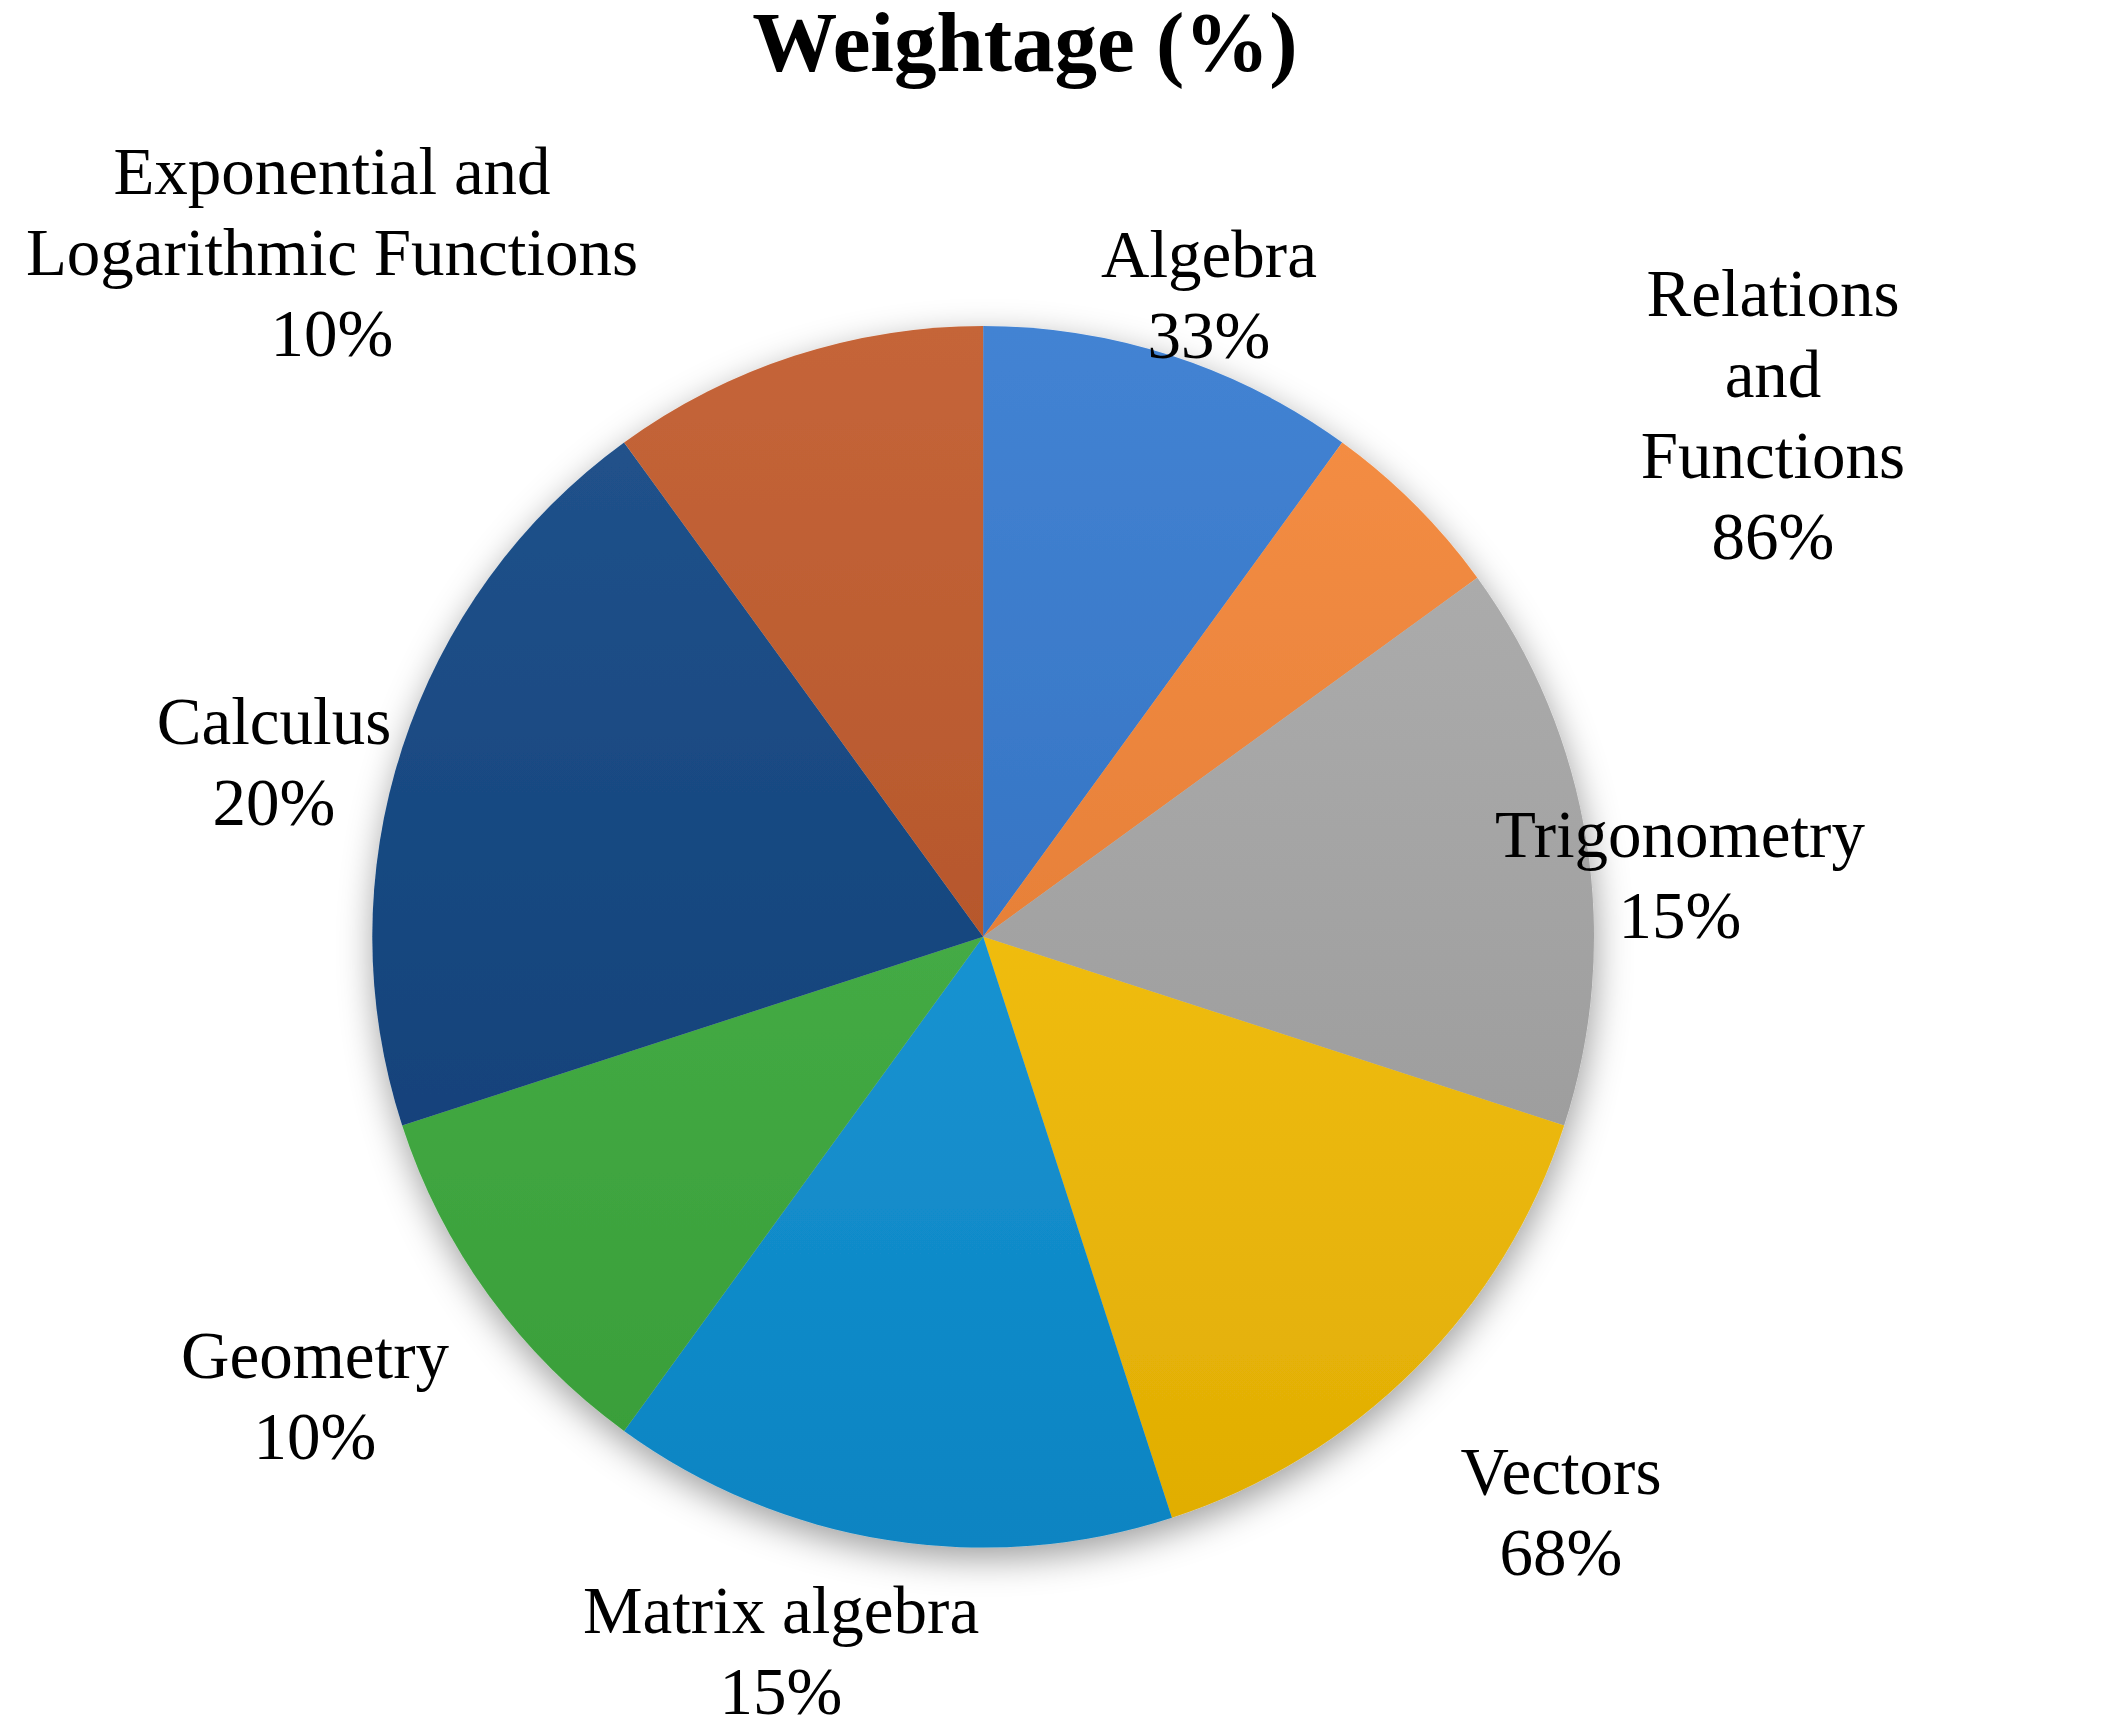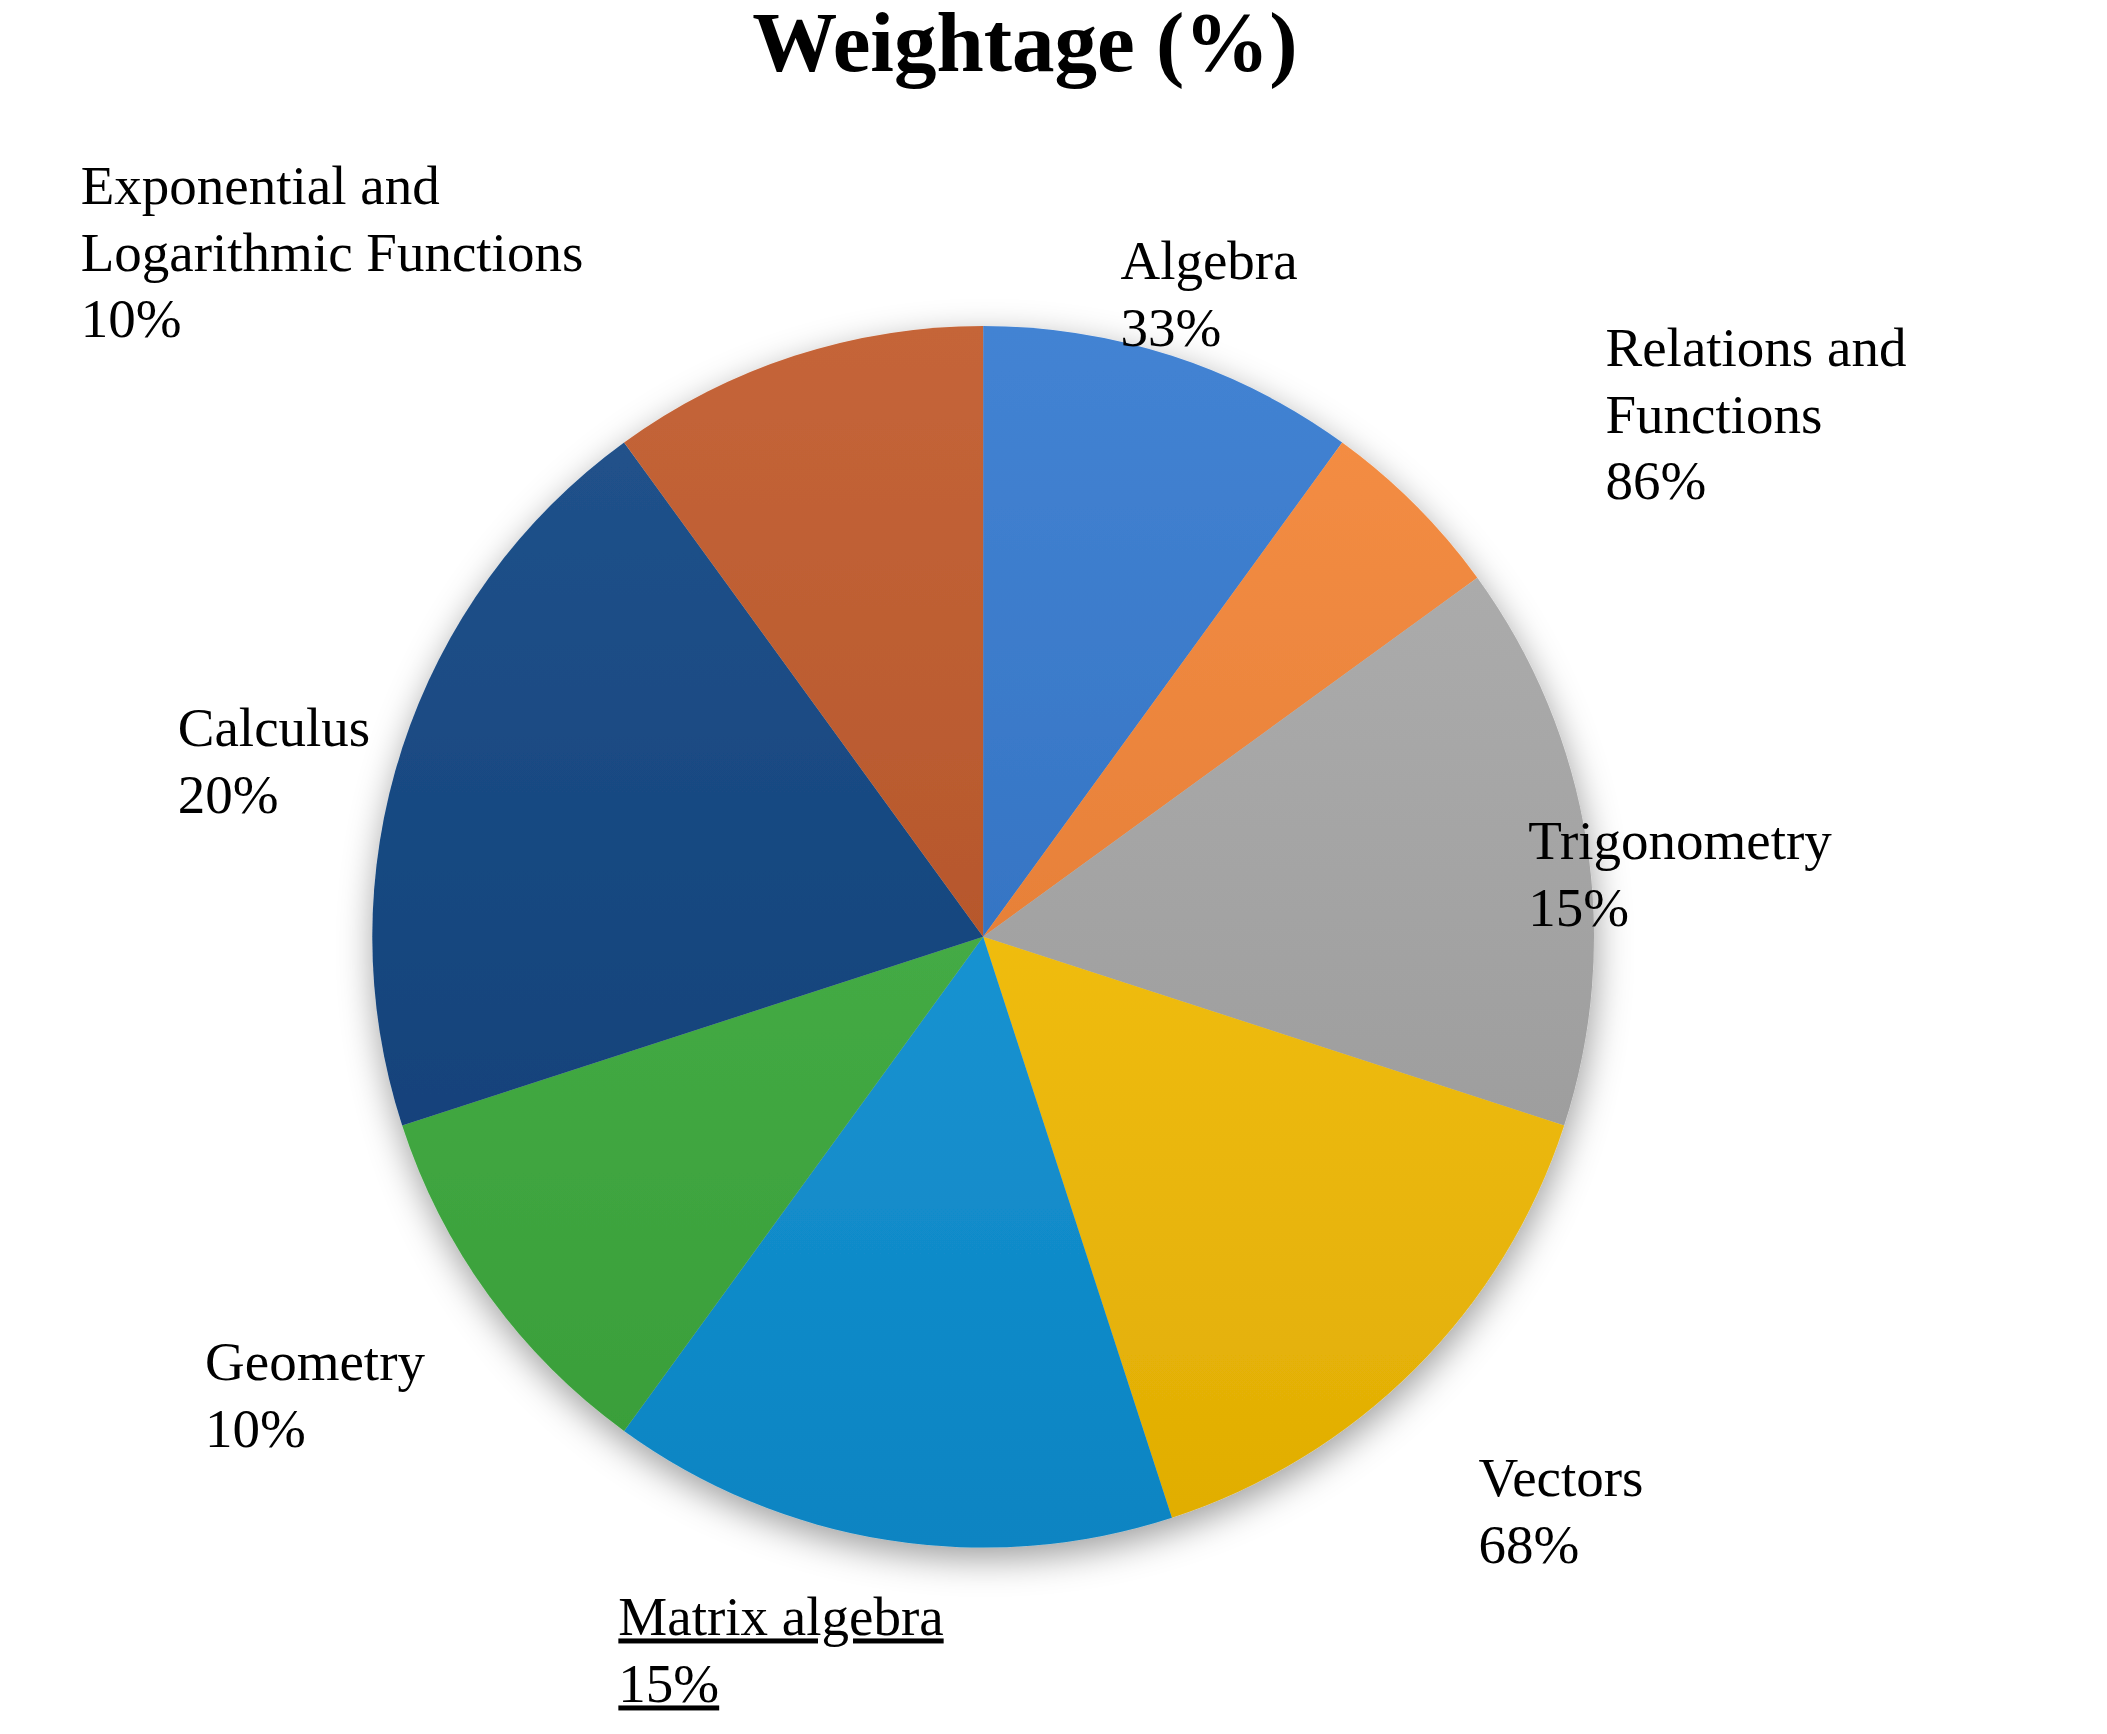--- a/index.html
+++ b/index.html
@@ -25,23 +25,23 @@
   .pie-svg {
     position: absolute;
     left: 0;
     top: 0;
     width: 2108px;
     height: 1735px;
   }
   .slice-label {
     position: absolute;
     transform: translate(-50%, -50%);
-    font-size: 55px;
+    font-size: 67px;
     line-height: 1.21;
-    text-align: left;
+    text-align: center;
     white-space: pre-line;
   }
 </style>
 </head>
 <body>
 
 <div class="canvas">
   <svg class="pie-svg" viewBox="0 0 2633 2167" xmlns="http://www.w3.org/2000/svg">
     <defs id="pie-defs">
       <filter id="pie-shadow" x="-20%" y="-20%" width="140%" height="140%">
@@ -96,21 +96,21 @@
 
   <div id="labels-layer">
       <div class="slice-label" style="left: 1209px; top: 295px;">Algebra
 33%</div>
       <div class="slice-label" style="left: 1773px; top: 415px;">Relations and Functions
 86%</div>
       <div class="slice-label" style="left: 1680px; top: 875px;">Trigonometry
 15%</div>
       <div class="slice-label" style="left: 1561px; top: 1512px;">Vectors
 68%</div>
-      <div class="slice-label" style="left: 781px; top: 1651px; text-decoration: underline;">Matrix algebra
+      <div class="slice-label" style="left: 781px; top: 1651px;">Matrix algebra
 15%</div>
       <div class="slice-label" style="left: 315px; top: 1396px;">Geometry
 10%</div>
       <div class="slice-label" style="left: 274px; top: 718px; margin-top: 44px;">Calculus
 20%</div>
       <div class="slice-label" style="left: 332px; top: 253px;">Exponential and
 Logarithmic Functions
 10%</div>
     </div>
 </div>

